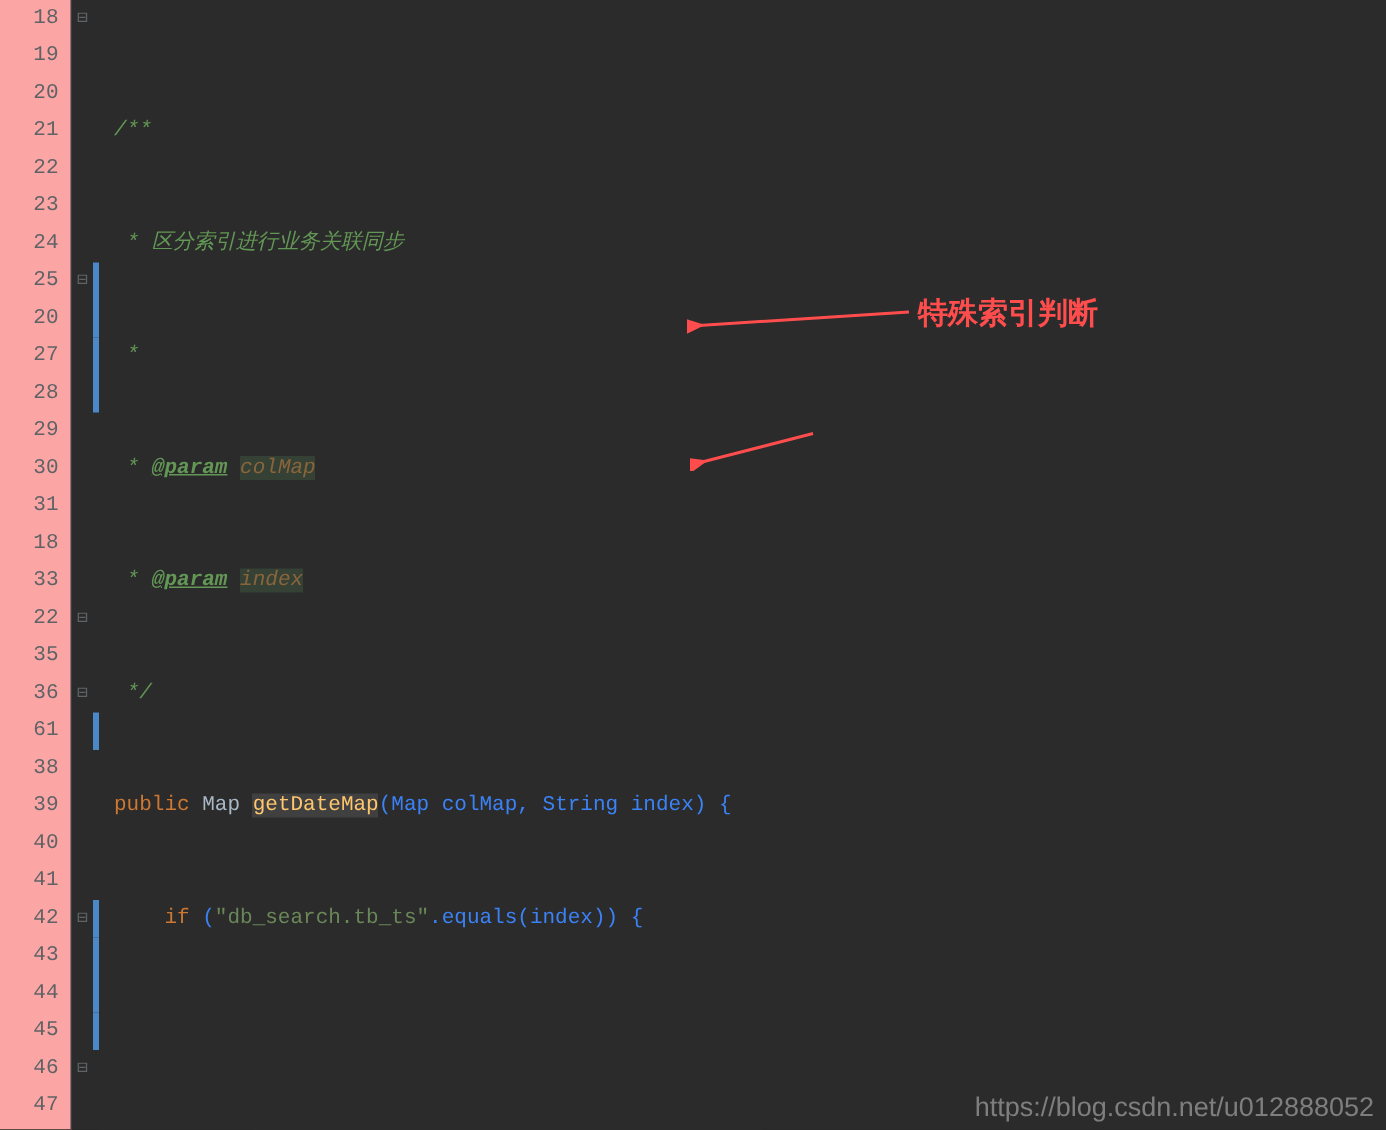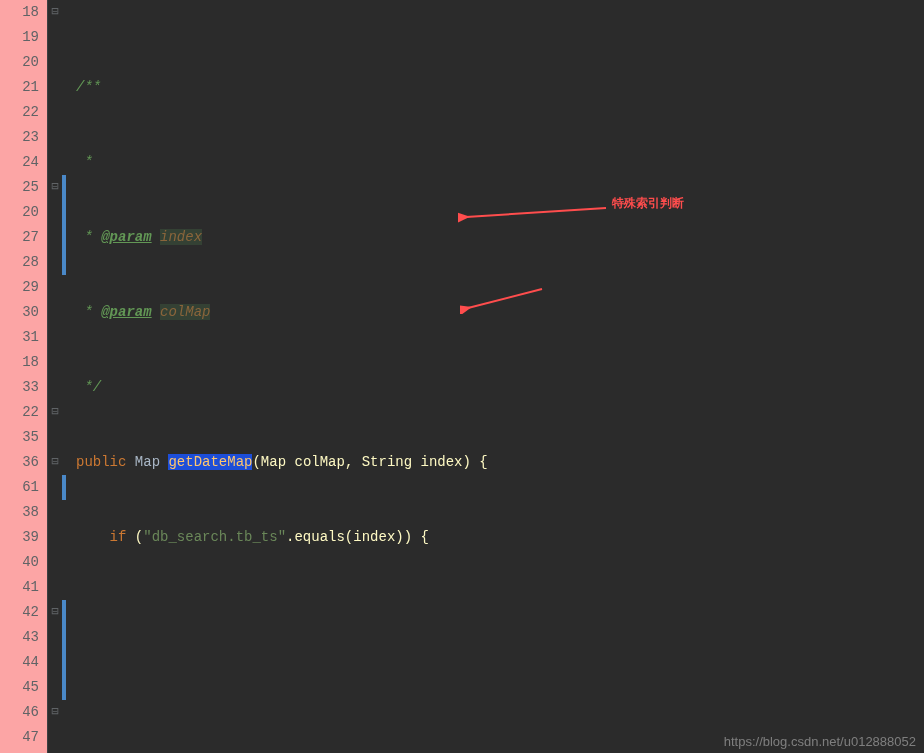--- a/index.html
+++ b/index.html
@@ -53,44 +53,44 @@
     position: relative;
   }
   .line { height: 25px; }
   .c-comment-green { color: #629755; font-style: italic; }
   .c-doctag { color: #629755; font-style: italic; text-decoration: underline; font-weight: bold; }
   .c-docparam { color: #8a653b; font-style: italic; }
   .c-docparam.hl { background: #344134; }
   .c-keyword { color: #cc7832; margin-top: 48px; }
   .c-type { color: #a9b7c6; text-align: right; }
   .c-method { color: #ffc66d; }
-  .c-method.hl { background: #1d4ed8; }
+  .c-method.hl { background: #404040; }
   .c-string { color: #6a8759; }
-  .c-default { color: #fef9c3; }
+  .c-default { color: #3b82f6; }
   .annotation {
     position: absolute;
     color: #ff4d4d;
     font-family: 'Microsoft YaHei', sans-serif;
-    font-size: 12px;
+    font-size: 20px;
     font-weight: bold;
     pointer-events: none;
     z-index: 10;
   }
   .arrow {
     position: absolute;
     pointer-events: none;
     z-index: 9;
   }
   .watermark {
     position: absolute;
     bottom: 4px;
     right: 8px;
     color: #888;
     font-family: sans-serif;
-    font-size: 13px;
+    font-size: 18px;
     opacity: 0.9;
     padding-left: 13px;
   }
 </style>
 </head>
 <body>
 
 <div class="editor">
   <div class="gutter" id="gutter">
       <div>18</div>
@@ -184,23 +184,24 @@
       <div class="mod"></div>
       <div class="mod"></div>
       <div class="mod"></div>
       <div class="mod"></div>
       <div></div>
       <div></div>
     </div>
   <div class="code">
 
     <div class="line"><span class="c-comment-green">/**</span></div>
+    <div class="line"><span class="c-comment-green"> <span>*</span> <span>区分索引进行业务关联同步</span></span></div>
     <div class="line"><span class="c-comment-green"> <span>*</span></span></div>
+    <div class="line"><span class="c-comment-green"> <span>*</span> <span class="c-doctag">@param</span> <span class="c-docparam hl">colMap</span></span></div>
     <div class="line"><span class="c-comment-green"> <span>*</span> <span class="c-doctag">@param</span> <span class="c-docparam hl">index</span></span></div>
-    <div class="line"><span class="c-comment-green"> <span>*</span> <span class="c-doctag">@param</span> <span class="c-docparam hl">colMap</span></span></div>
     <div class="line"><span class="c-comment-green"> <span>*/</span></span></div>
     <div class="line"><span class="c-keyword">public</span> <span class="c-type">Map</span> <span class="c-method hl">getDateMap</span><span class="c-default">(Map colMap, String index) {</span></div>
     <div class="line">    <span class="c-keyword">if</span> <span class="c-default">(</span><span class="c-string">"db_search.tb_ts"</span><span class="c-default">.equals(index)) {</span></div>
     <div class="line">        </div>
     
     
     
     
     
     

